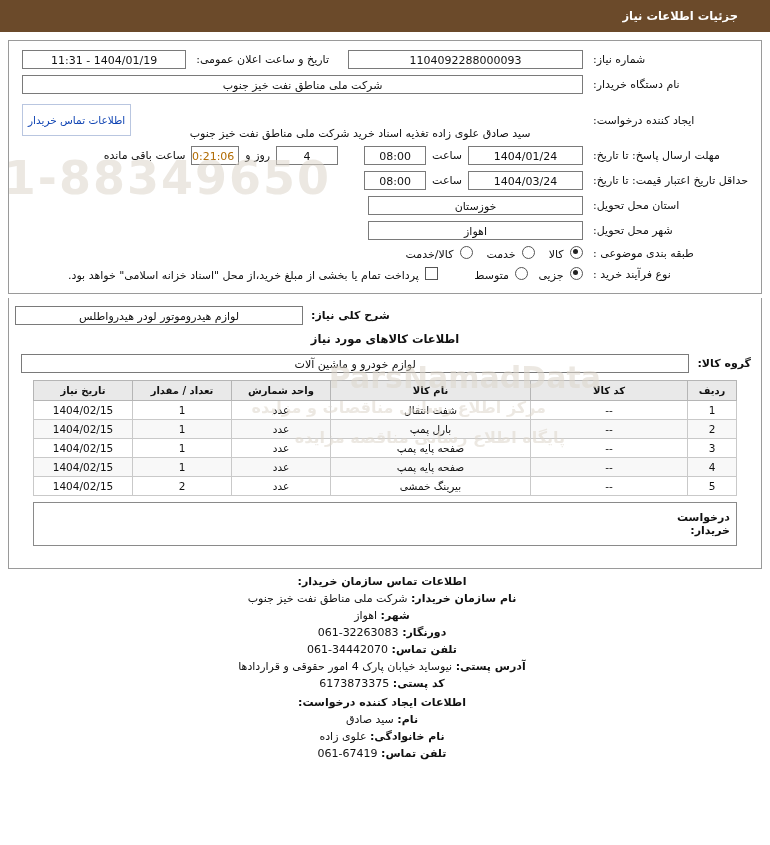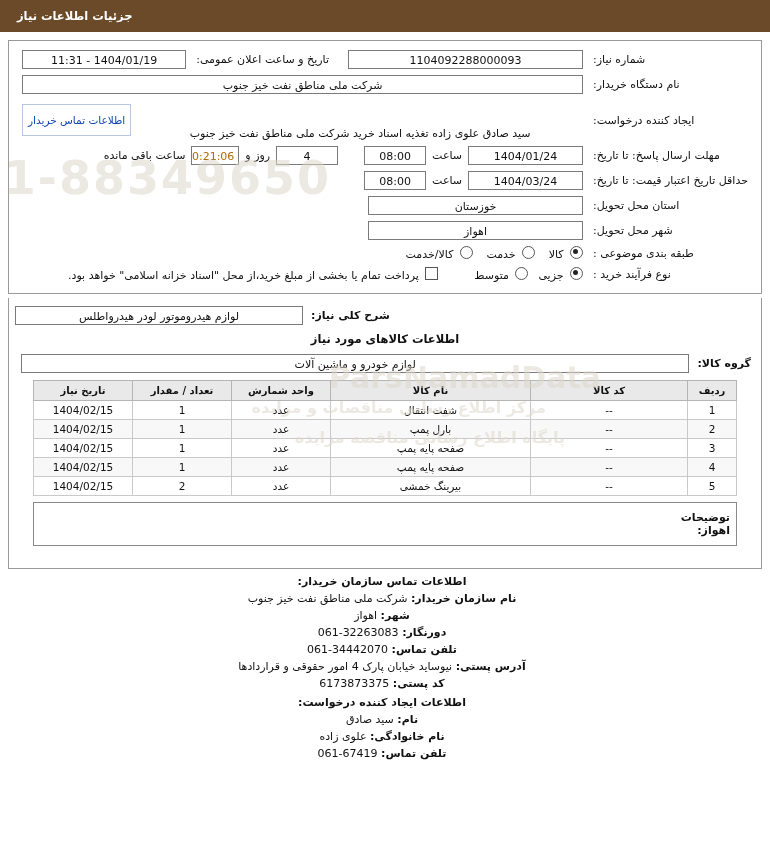--- a/index.html
+++ b/index.html
@@ -11,22 +11,22 @@
     color:#111;
     direction:rtl;
   }
   .page{position:relative;width:770px;height:845px;overflow:hidden;}
 
   
   .header{
     height:32px;
     background:#6b4a2a;
     color:#fff;
-    display:flex;align-items:center;justify-content:flex-end;
-    padding:0 17px;
+    display:flex;align-items:center;justify-content:flex-start;
+    padding:0 32px;
     box-sizing:border-box;
   }
   .header .title{font-size:11.5px;font-weight:bold;letter-spacing:.2px;}
 
   
   .content{padding:8px 8px 0 8px;box-sizing:border-box;}
 
   .panel{
     border:1px solid #9a9a9a;
     background:#fff;
@@ -335,21 +335,21 @@
               <td>--</td>
               <td>بیرینگ خمشی</td>
               <td>عدد</td>
               <td>2</td>
               <td>1404/02/15</td>
             </tr>
           </tbody>
         </table>
 
         <div class="notes">
-          <div class="nlabel">توضیحات اهواز:</div>
+          <div class="nlabel">درخواست خریدار:</div>
         </div>
       </div>
     </div>
 
     <div class="footer">
       <div class="h">اطلاعات تماس سازمان خریدار:</div>
       <div>
         <span class="k">نام سازمان خریدار:</span>
         <span>شرکت ملی مناطق نفت خیز جنوب</span>
       </div>

